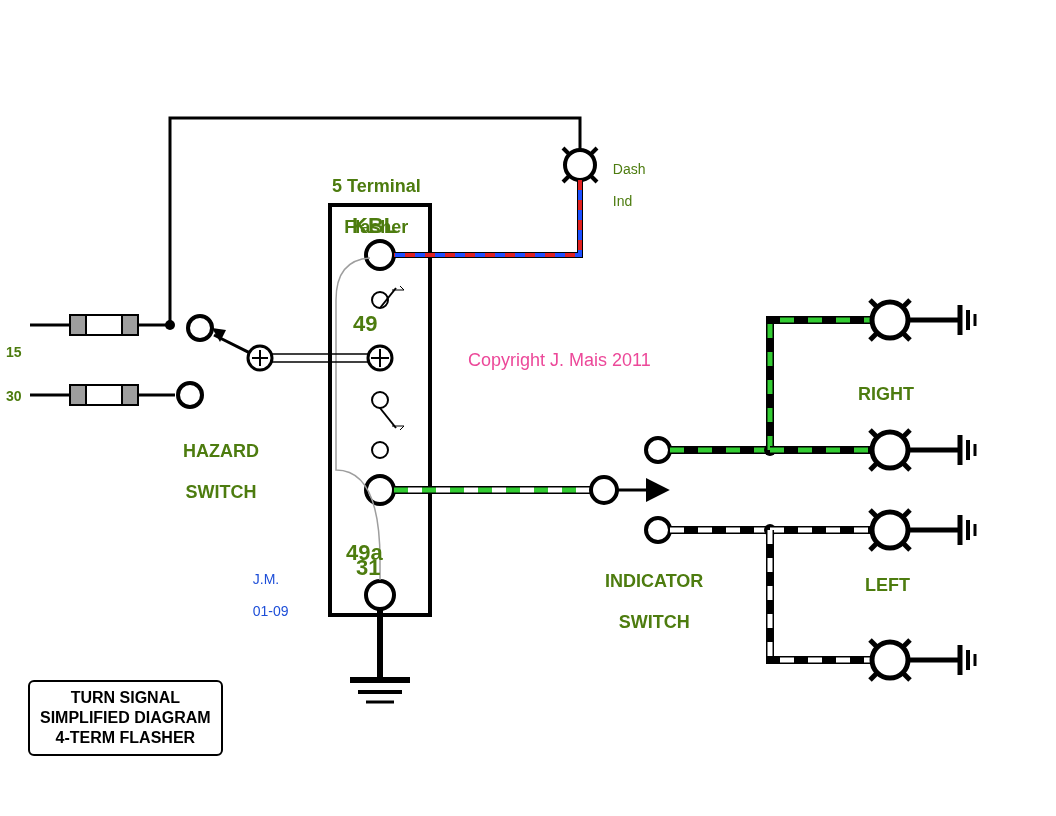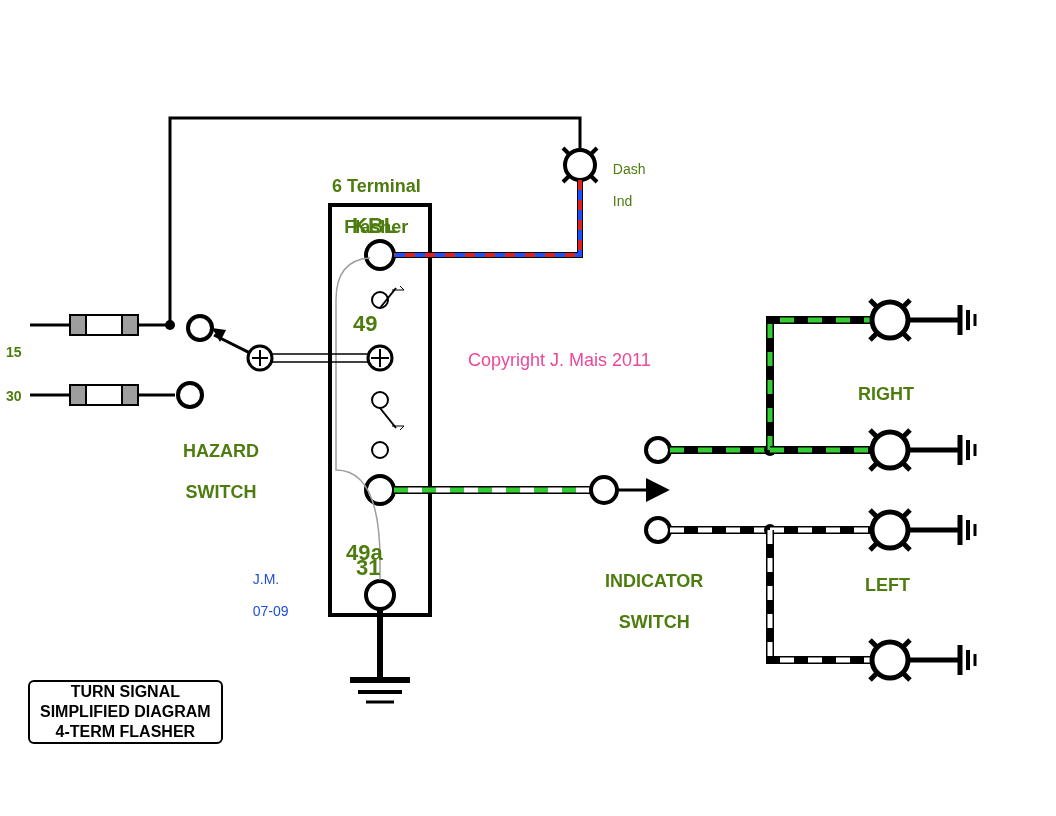--- a/index.html
+++ b/index.html
@@ -22,21 +22,21 @@
     line-height: 1.15;
   }
   .label.small { font-size: 14px; }
   .label.center { text-align: center; }
   .label.gray { color:#1d4ed8; font-weight:normal; font-size:14px;}
   .label.gray2 { color:#ec4899; font-weight:normal; font-size:18px;}
   .titlebox {
     position:absolute;
     border:2px solid #000;
     border-radius:6px;
-    padding:0 10px;
+    padding:6px 10px;
     font-weight:bold;
     font-size:16px;
     text-align:center;
     line-height:1.25;
     background:#fff;
   }
 </style>
 </head>
 <body>
 
@@ -209,39 +209,39 @@
 
 <div class="label small" style="left:6px; top:300px;margin-top:44px;">15</div>
 <div class="label small" style="left:6px; top:388px;">30</div>
 
 <div class="label center" style="left:173px; top:420px;">
   <span>HAZARD</span><br>
   <span>SWITCH</span>
 </div>
 
 <div class="label center" style="left:322px; top:155px;">
-  <span>6 Terminal</span><br>
+  <span>5 Terminal</span><br>
   <span>Flasher</span>
 </div>
 
 <div class="label" style="left:352px; top:213px; font-size:22px;">KBL</div>
 <div class="label" style="left:353px; top:311px; font-size:22px;">49</div>
 <div class="label" style="left:346px; top:502px; font-size:22px;margin-top:38px;">49a</div>
 <div class="label" style="left:356px; top:555px; font-size:22px;">31</div>
 
 <div class="label small" style="left:605px; top:145px; font-weight:normal;">
   <span>Dash</span><br>
   <span>Ind</span>
 </div>
 
 <div class="label gray2" style="left:468px; top:350px;">Copyright J. Mais 2011</div>
 
 <div class="label gray" style="left:245px; top:555px;">
   <span>J.M.</span><br>
-  <span>07-09</span>
+  <span>01-09</span>
 </div>
 
 <div class="label center" style="left:595px; top:550px;">
   <span>INDICATOR</span><br>
   <span>SWITCH</span>
 </div>
 
 <div class="label" style="left:858px; top:360px;margin-top:24px;">RIGHT</div>
 <div class="label" style="left:865px; top:575px;">LEFT</div>
 

